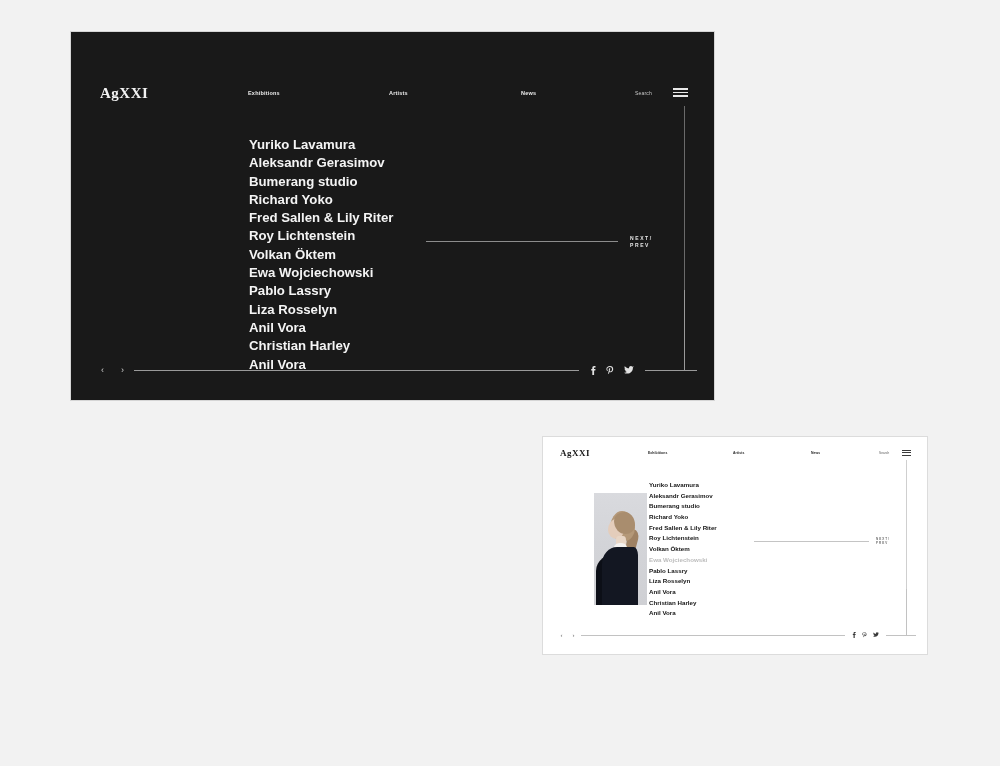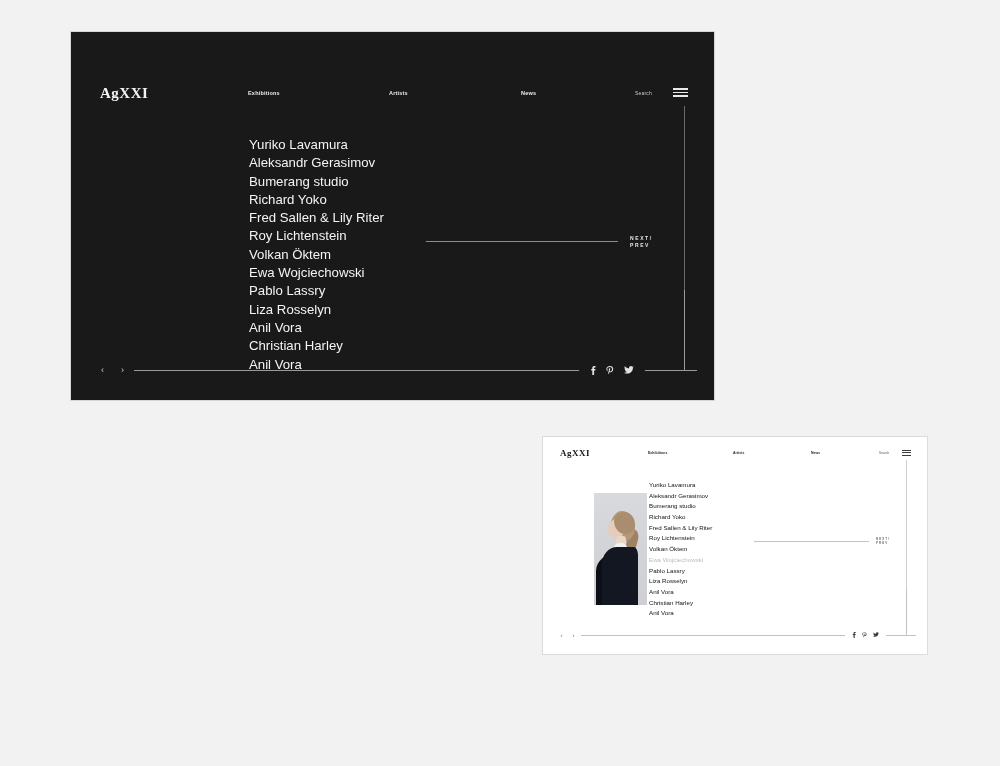--- a/index.html
+++ b/index.html
@@ -41,21 +41,21 @@
   .search-link { position: absolute; white-space: nowrap; }
   .burger { position: absolute; display: flex; flex-direction: column; justify-content: space-between; }
   .burger span { display: block; width: 100%; }
 
   
   .vrule { position: absolute; width: 1px; }
 
   
   .artist-list { position: absolute; }
   .artist {
-    font-weight: 400;
+    font-weight: 700;
     white-space: nowrap;
     line-height: 1;
   }
 
   
   .nextprev { position: absolute; display: flex; align-items: center; }
   .np-line { height: 1px; }
   .np-text {
     white-space: nowrap;
     font-weight: 700;

